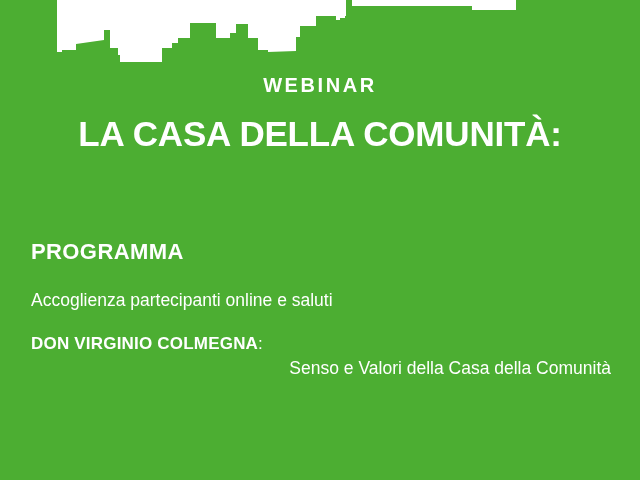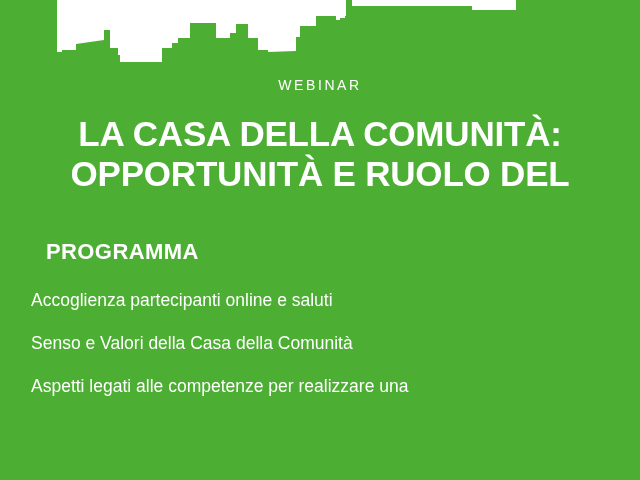--- a/index.html
+++ b/index.html
@@ -35,22 +35,22 @@
   #header-block {
     position: absolute;
     left: 0;
     top: 72px;
     width: 640px;
     text-align: center;
   }
   #webinar-label {
     display: block;
     color: #ffffff;
-    font-size: 14px;
-    font-weight: 400;
+    font-size: 20px;
+    font-weight: 700;
     letter-spacing: 2.6px;
     line-height: 26px;
     margin: 0 0 4px 0;
   }
   #poster-title {
     display: block;
     color: #ffffff;
     font-size: 35px;
     font-weight: bold;
     line-height: 40px;
@@ -69,21 +69,21 @@
     top: 238px;
     width: 580px;
   }
   #programme-heading {
     display: block;
     color: #ffffff;
     font-size: 22px;
     font-weight: bold;
     letter-spacing: 0.4px;
     line-height: 28px;
-    margin: 0 0 22px 15px;
+    margin: 0 0 22px 0;
   }
   .prog-item {
     margin: 4px 0 18px 0;
   }
   .prog-plain {
     display: block;
     color: #ffffff;
     font-size: 17.5px;
     font-weight: 400;
     line-height: 25px;
@@ -98,20 +98,21 @@
   }
   .prog-speaker .colon {
     font-weight: 400;
   }
   .prog-desc {
     display: block;
     color: #ffffff;
     font-size: 17.5px;
     font-weight: 400;
     line-height: 25px;
+    text-align: right;
   }
 </style>
 </head>
 <body>
 
 <div id="poster">
 
   <div id="skyline-band">
     <svg viewBox="0 0 640 72" preserveAspectRatio="none" aria-hidden="true">
 
@@ -139,34 +140,33 @@
 
       <path fill="#4cae32" d="M560,0 L560,72 L640,72 L640,0 Z"></path>
       <rect x="336" y="0" width="4" height="20" fill="#ffffff"></rect>
     </svg>
   </div>
 
   <div id="header-block">
     <span id="webinar-label">WEBINAR</span>
     <h1 id="poster-title">
       <span class="tline">LA CASA DELLA COMUNITÀ:</span>
-      <span class="tline">OPPORTUNITÀ E RUOLO DEL</span>
     </h1>
   </div>
 
   <div id="programme">
     <span id="programme-heading">PROGRAMMA</span>
 
     <div class="prog-item">
       <span class="prog-plain">Accoglienza partecipanti online e saluti</span>
     </div>
 
     <div class="prog-item">
+      <span class="prog-speaker"><span>DON VIRGINIO COLMEGNA</span><span class="colon">:</span></span>
       <span class="prog-desc">Senso e Valori della Casa della Comunità</span>
     </div>
 
     <div class="prog-item">
-      <span class="prog-desc">Aspetti legati alle competenze per realizzare una</span>
     </div>
 
   </div>
 
 </div>
 
 </body></html>

